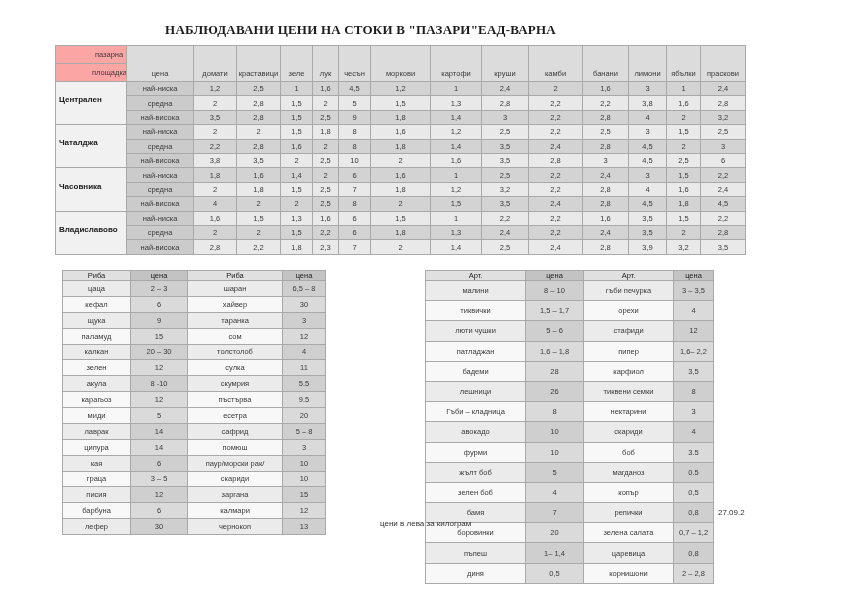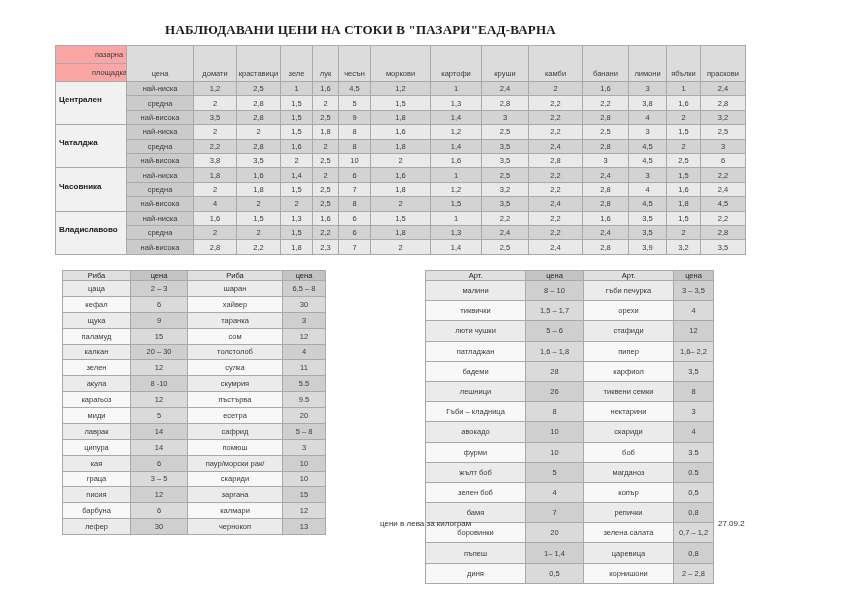--- a/index.html
+++ b/index.html
@@ -32,21 +32,21 @@
   .fish{left:62px;top:270px;width:263px;height:265px;}
   .art{left:425px;top:270px;width:288px;height:314px;}
   .pair th{font-weight:normal;background:#e0e0e0;color:#222;margin-top:6px;}
   .pair th.price-h{background:#c3c3c3;}
   .pair tr.r-even td.name{background:#ebebeb;}
   .pair tr.r-odd  td.name{background:#f8f8f8;}
   .pair tr.r-even td.price{background:#cfcfcf;}
   .pair tr.r-odd  td.price{background:#dadada;}
   
   .foot-note{position:absolute;left:380px;top:519px;font-size:8px;color:#333;}
-  .foot-date{position:absolute;left:718px;top:519px;font-size:8px;color:#333;}
+  .foot-date{position:absolute;left:718px;top:508px;font-size:8px;color:#333;}
 </style>
 </head>
 <body>
 
 <div class="page-title">НАБЛЮДАВАНИ ЦЕНИ НА СТОКИ В "ПАЗАРИ"ЕАД-ВАРНА</div>
 
 <table class="main">
   <colgroup>
     <col style="width:71px">
       <col style="width:67px">

